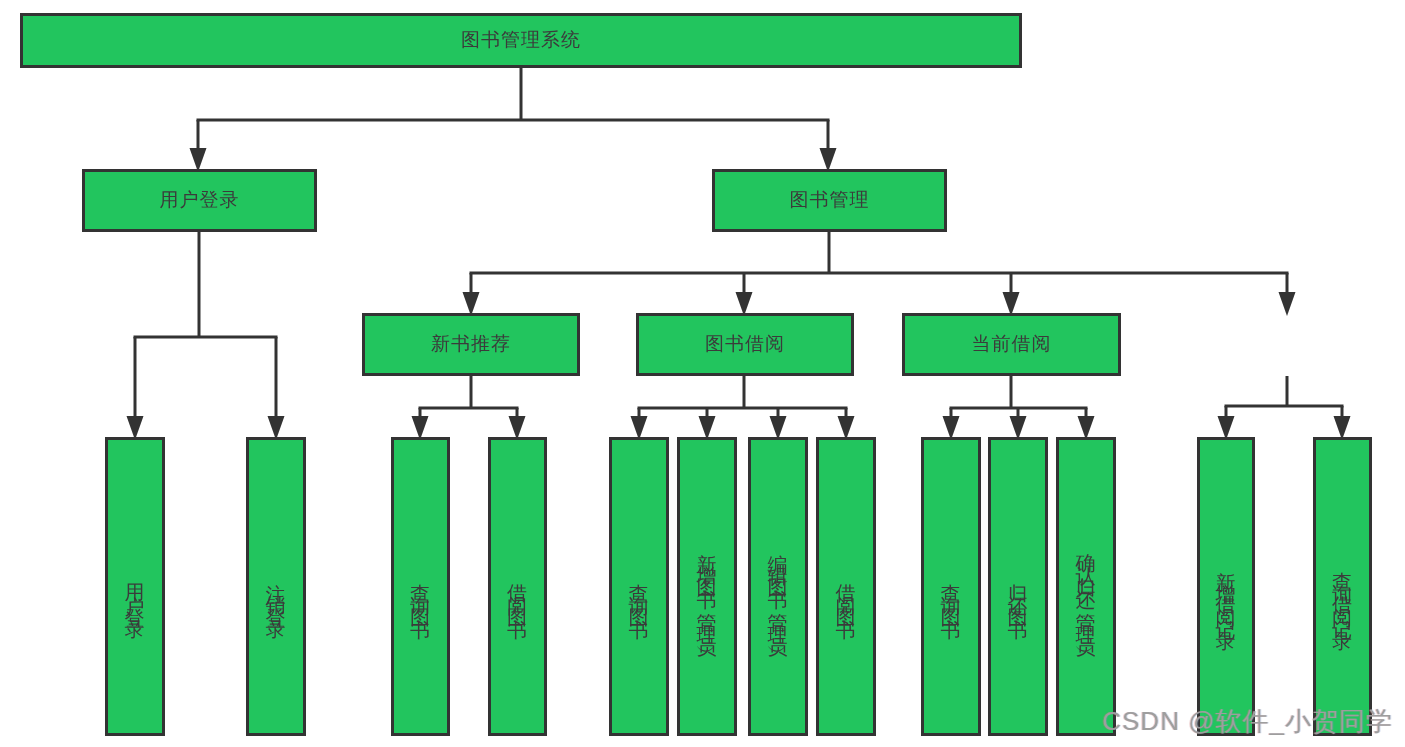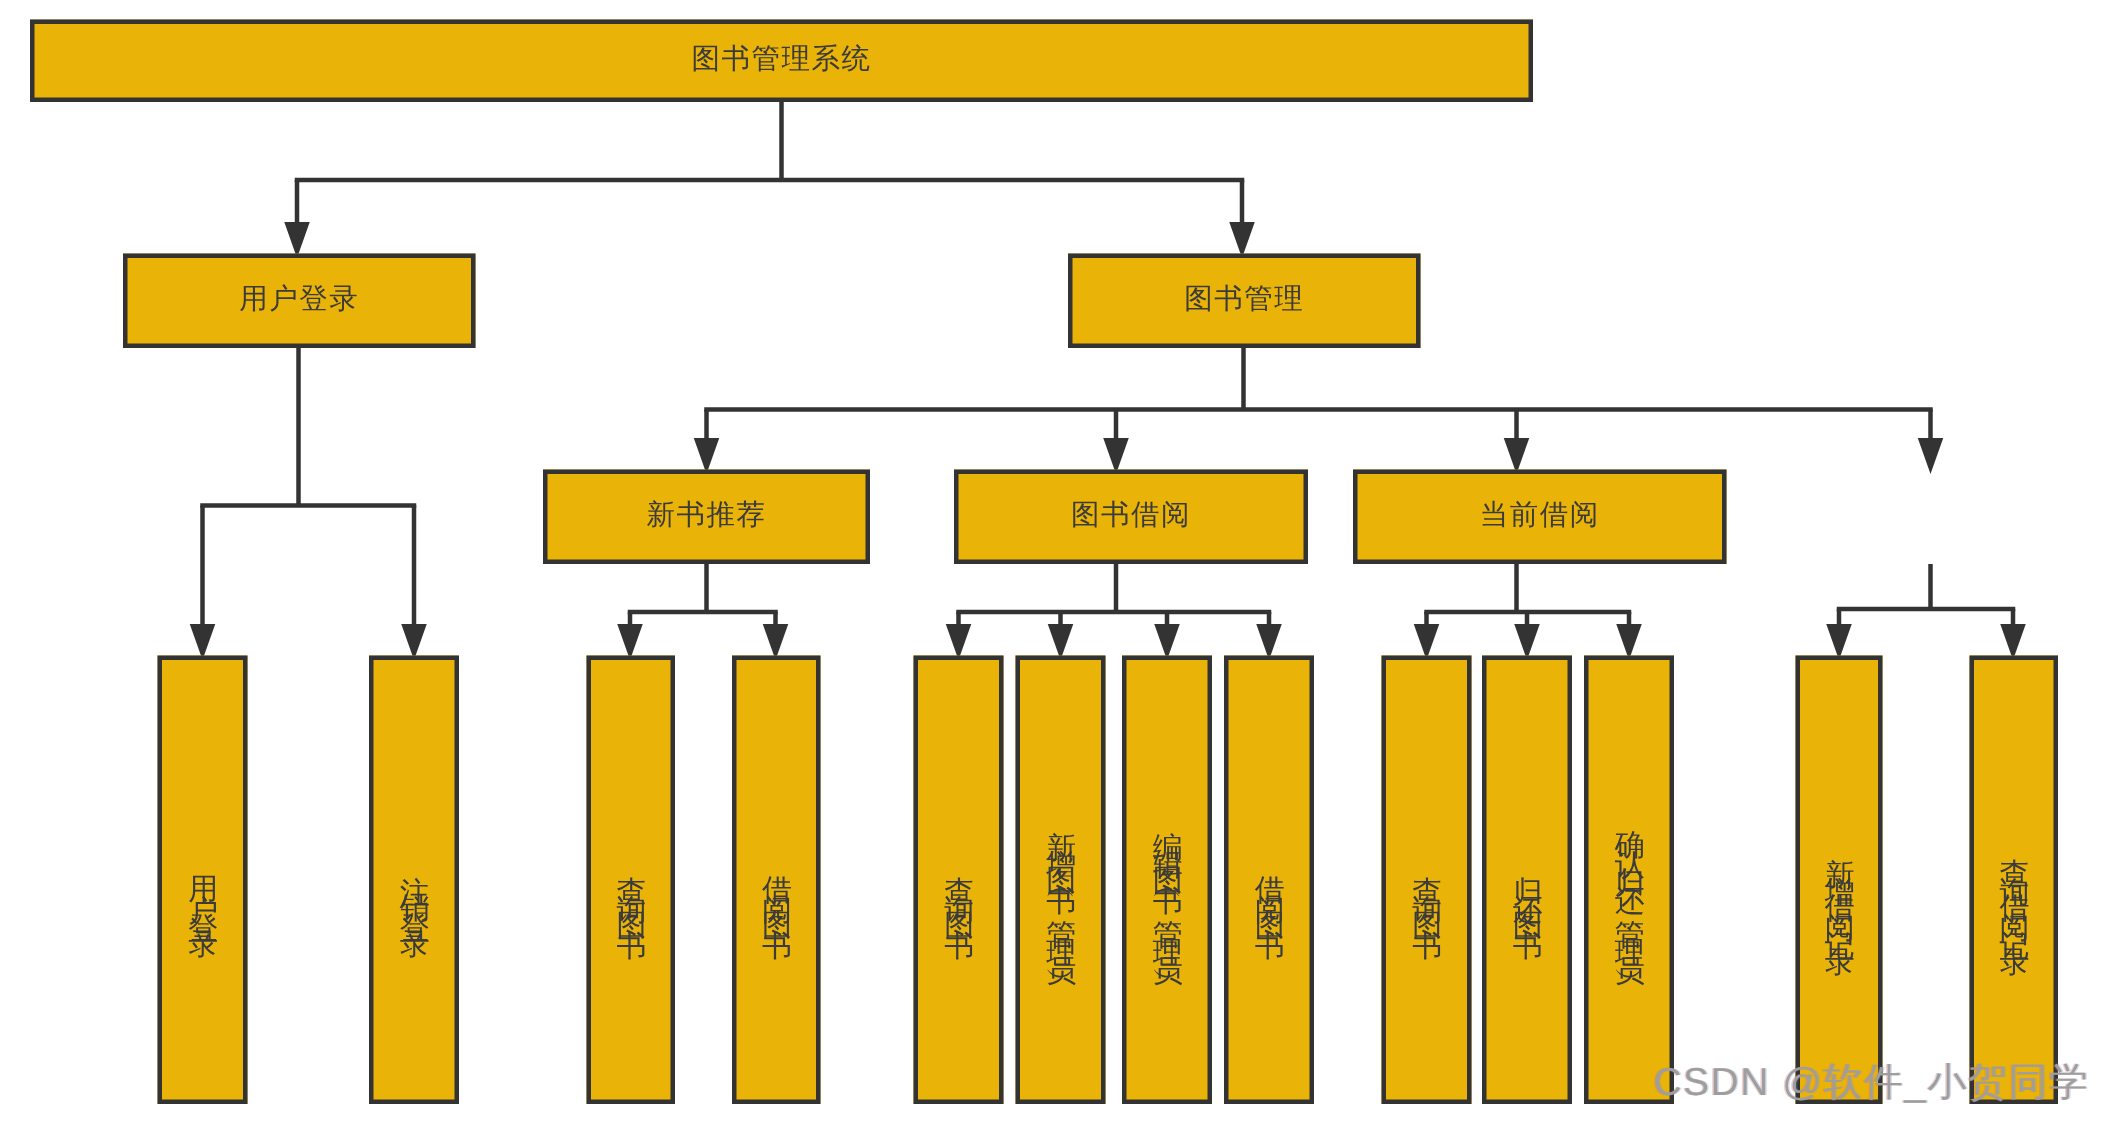--- a/index.html
+++ b/index.html
@@ -17,21 +17,21 @@
     font-family:"Liberation Sans","DejaVu Sans",sans-serif;
     color:var(--text);
   }
   #connectors{
     position:absolute;left:0;top:0;width:1405px;height:747px;
   }
   .box{
     position:absolute;
     box-sizing:border-box;
     border:3px solid var(--line);
-    background:#eab308;
+    background:#22c55e;
     display:flex;
     align-items:center;
     justify-content:center;
     text-align:center;
     color:var(--text);
   }
   .h{
     font-size:19px;
     letter-spacing:1px;
     line-height:1.2;
@@ -116,22 +116,22 @@
       <line x1="1342" y1="406" x2="1342" y2="419" stroke="#333333" stroke-width="3"></line>
       <polygon points="1333.5,416 1350.5,416 1342,440" fill="#333333"></polygon>
     </svg>
 
   <div class="box h" style="left:20px;top:13px;width:1002px;height:55px">图书管理系统</div>
 
   <div class="box h" style="left:82px;top:169px;width:235px;height:63px">用户登录</div>
   <div class="box h" style="left:362px;top:313px;width:218px;height:63px">新书推荐</div>
 
   <div class="box h" style="left:712px;top:169px;width:235px;height:63px">图书管理</div>
-  <div class="box h" style="left:636px;top:313px;width:236px;height:63px">图书借阅</div>
-  <div class="box h" style="left:902px;top:313px;width:249px;height:63px">当前借阅</div>
+  <div class="box h" style="left:636px;top:313px;width:218px;height:63px">图书借阅</div>
+  <div class="box h" style="left:902px;top:313px;width:219px;height:63px">当前借阅</div>
 
   <div class="box v" style="left:105px;top:437px;width:60px;height:299px">用户登录</div>
   <div class="box v" style="left:246px;top:437px;width:60px;height:299px">注销登录</div>
 
   <div class="box v" style="left:391px;top:437px;width:59px;height:299px">查询图书</div>
   <div class="box v" style="left:488px;top:437px;width:59px;height:299px">借阅图书</div>
 
   <div class="box v" style="left:609px;top:437px;width:60px;height:299px">查询图书</div>
   <div class="box v" style="left:677px;top:437px;width:60px;height:299px">新增图书（管理员）</div>
   <div class="box v" style="left:748px;top:437px;width:60px;height:299px">编辑图书（管理员）</div>

